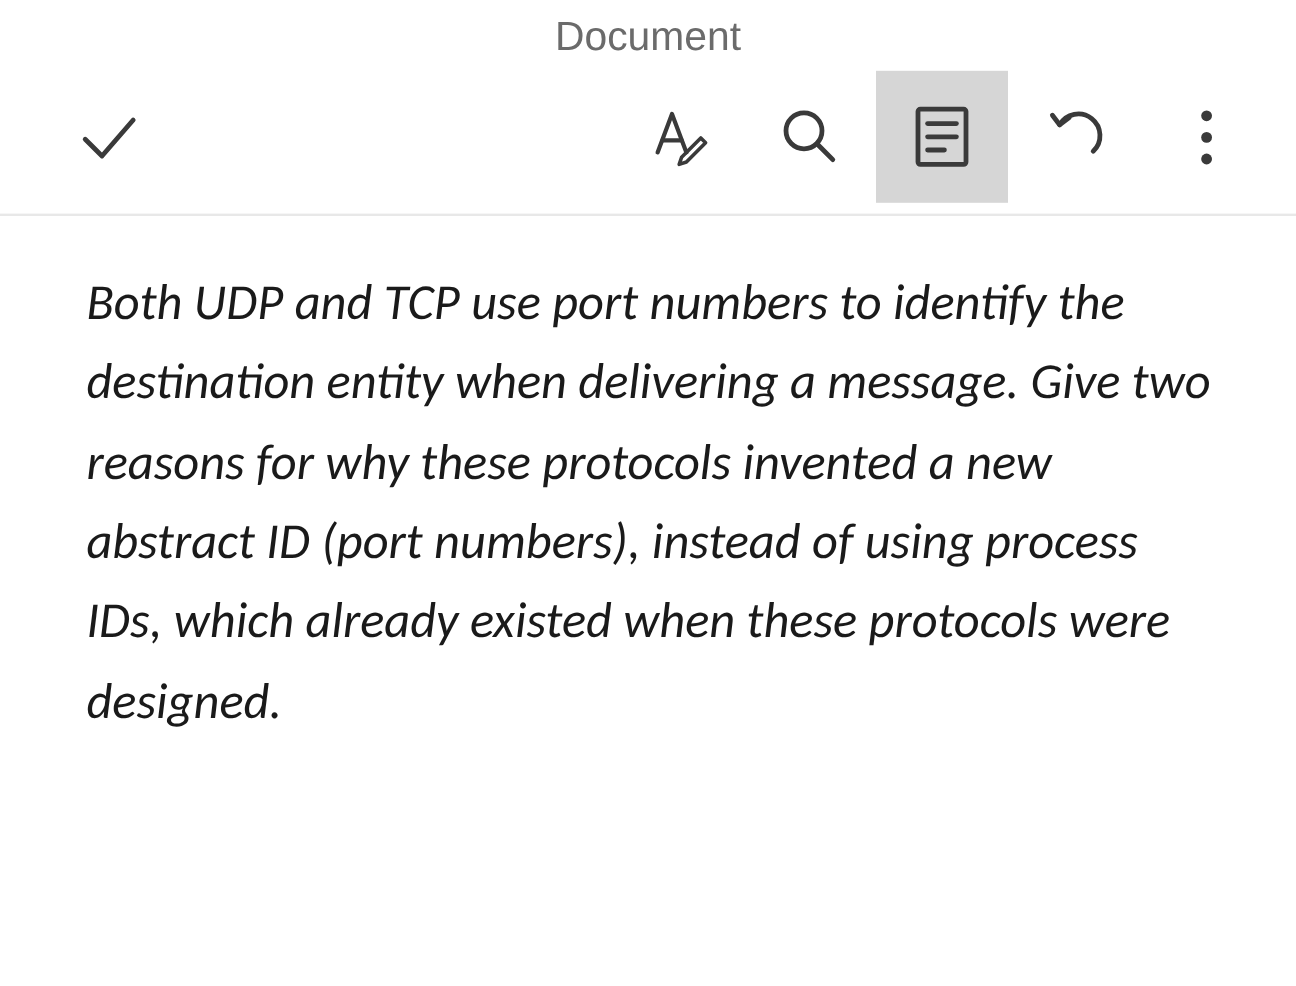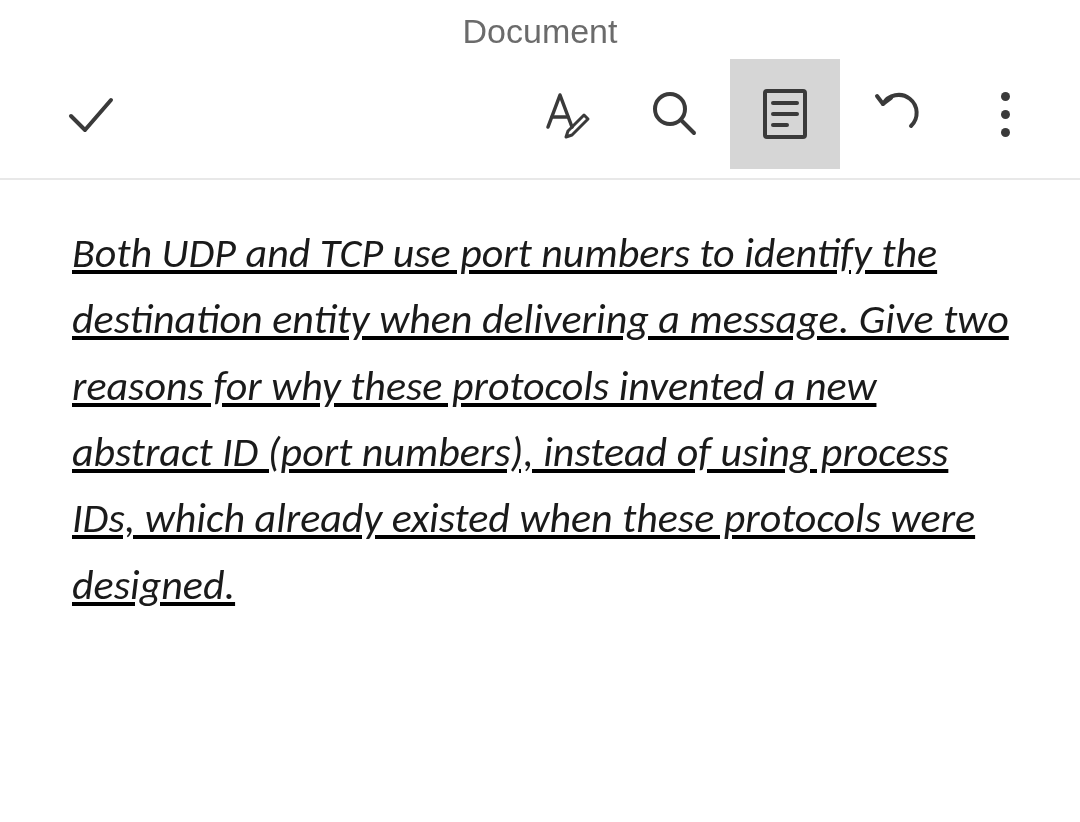--- a/index.html
+++ b/index.html
@@ -42,21 +42,20 @@
     align-items: center;
     justify-content: center;
     cursor: pointer;
   }
   .icon-btn.active {
     background: #d6d6d6;
   }
   .icon-btn svg { display:block; }
   .doc-body {
     padding: 40px 61px 0 72px;
-    text-decoration: underline;
   }
   .doc-text {
     font-family: Calibri, "Segoe UI", Arial, sans-serif;
     font-style: italic;
     font-size: 42px;
     line-height: 1.58;
     color: #1a1a1a;
     font-weight: 400;
   }
   .more-dots {

